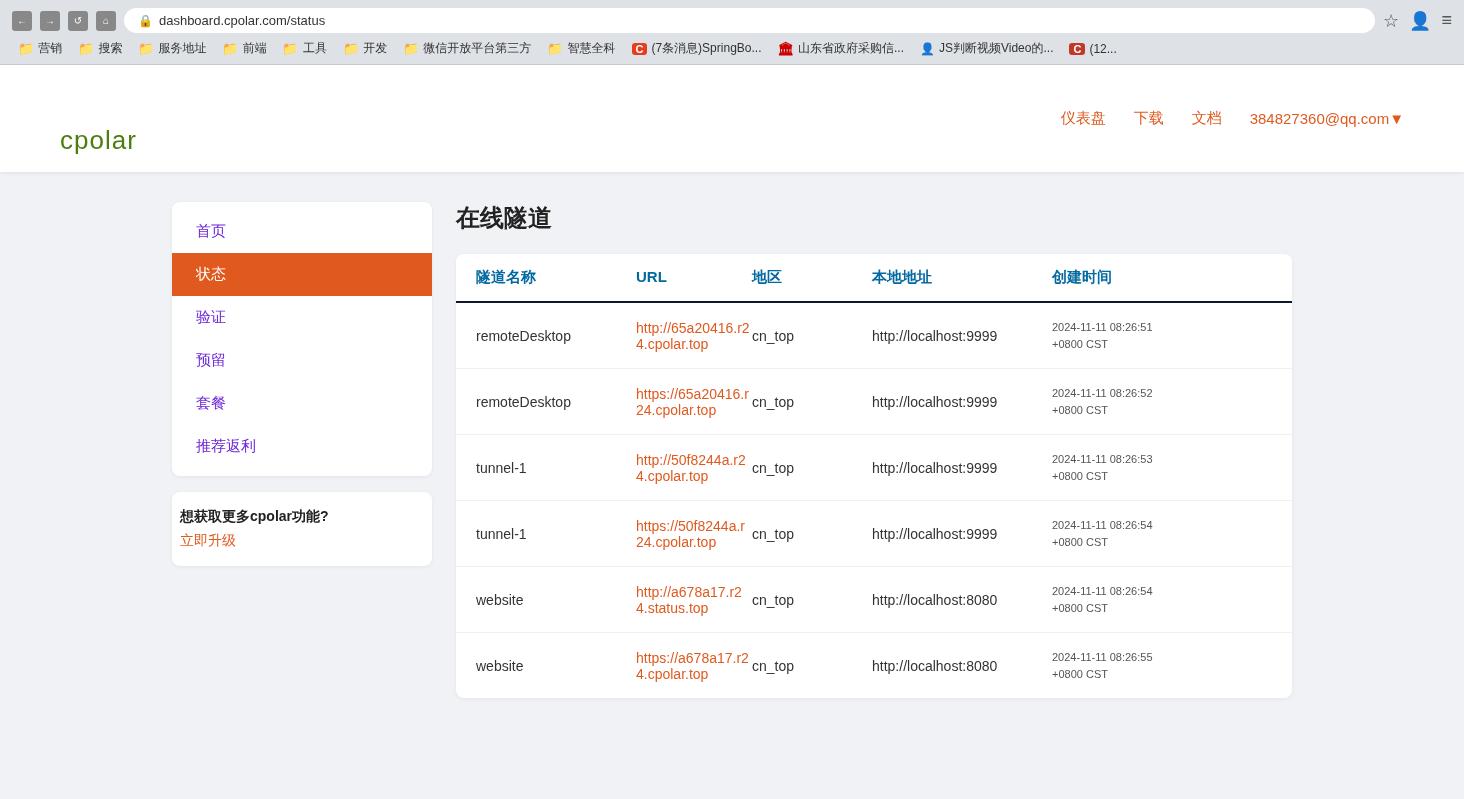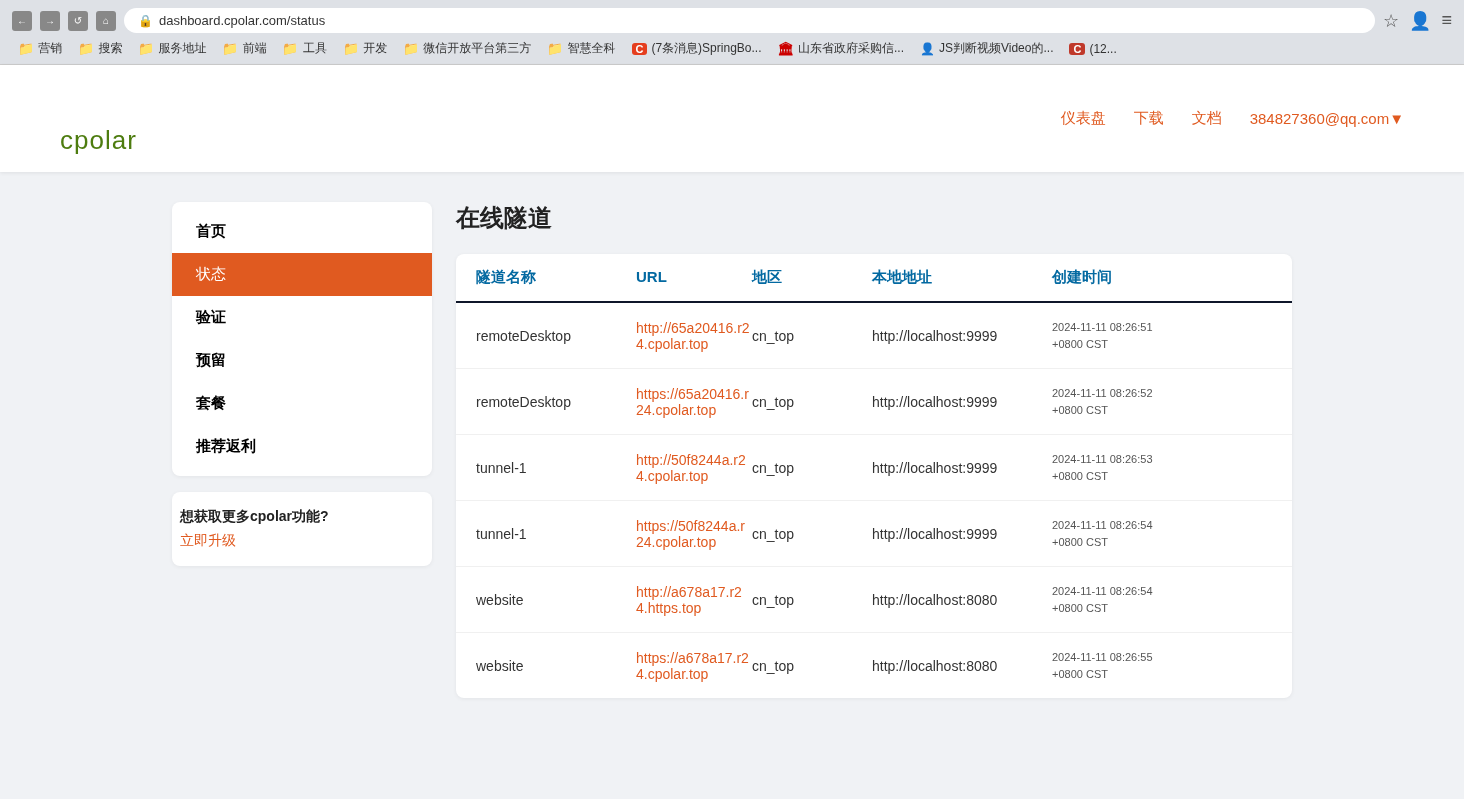--- a/index.html
+++ b/index.html
@@ -113,23 +113,22 @@
     .sidebar-card {
       background: white;
       border-radius: 8px;
       padding: 8px 0;
       box-shadow: 0 1px 4px rgba(0,0,0,0.06);
     }
     .sidebar-item {
       padding: 12px 24px;
       font-size: 15px;
       cursor: pointer;
-      color: #000000;
+      color: #6d28d9;
       border-radius: 0;
-      font-weight: bold;
     }
     .sidebar-item.active {
       background: #e05a20;
       color: white;
       font-weight: 500;
     }
     .sidebar-upgrade {
       margin-top: 16px;
       padding: 16px 8px;
       font-size: 14px;
@@ -333,21 +332,21 @@
         <div class="table-row">
           <div class="tunnel-name">tunnel-1</div>
           <div class="tunnel-url">https://50f8244a.r24.cpolar.top</div>
           <div class="tunnel-region">cn_top</div>
           <div class="tunnel-local">http://localhost:9999</div>
           <div class="tunnel-time">2024-11-11 08:26:54<br>+0800 CST</div>
         </div>
 
         <div class="table-row">
           <div class="tunnel-name">website</div>
-          <div class="tunnel-url">http://a678a17.r24.https.top</div>
+          <div class="tunnel-url">http://a678a17.r24.status.top</div>
           <div class="tunnel-region">cn_top</div>
           <div class="tunnel-local">http://localhost:8080</div>
           <div class="tunnel-time">2024-11-11 08:26:54<br>+0800 CST</div>
         </div>
 
         <div class="table-row">
           <div class="tunnel-name">website</div>
           <div class="tunnel-url">https://a678a17.r24.cpolar.top</div>
           <div class="tunnel-region">cn_top</div>
           <div class="tunnel-local">http://localhost:8080</div>

